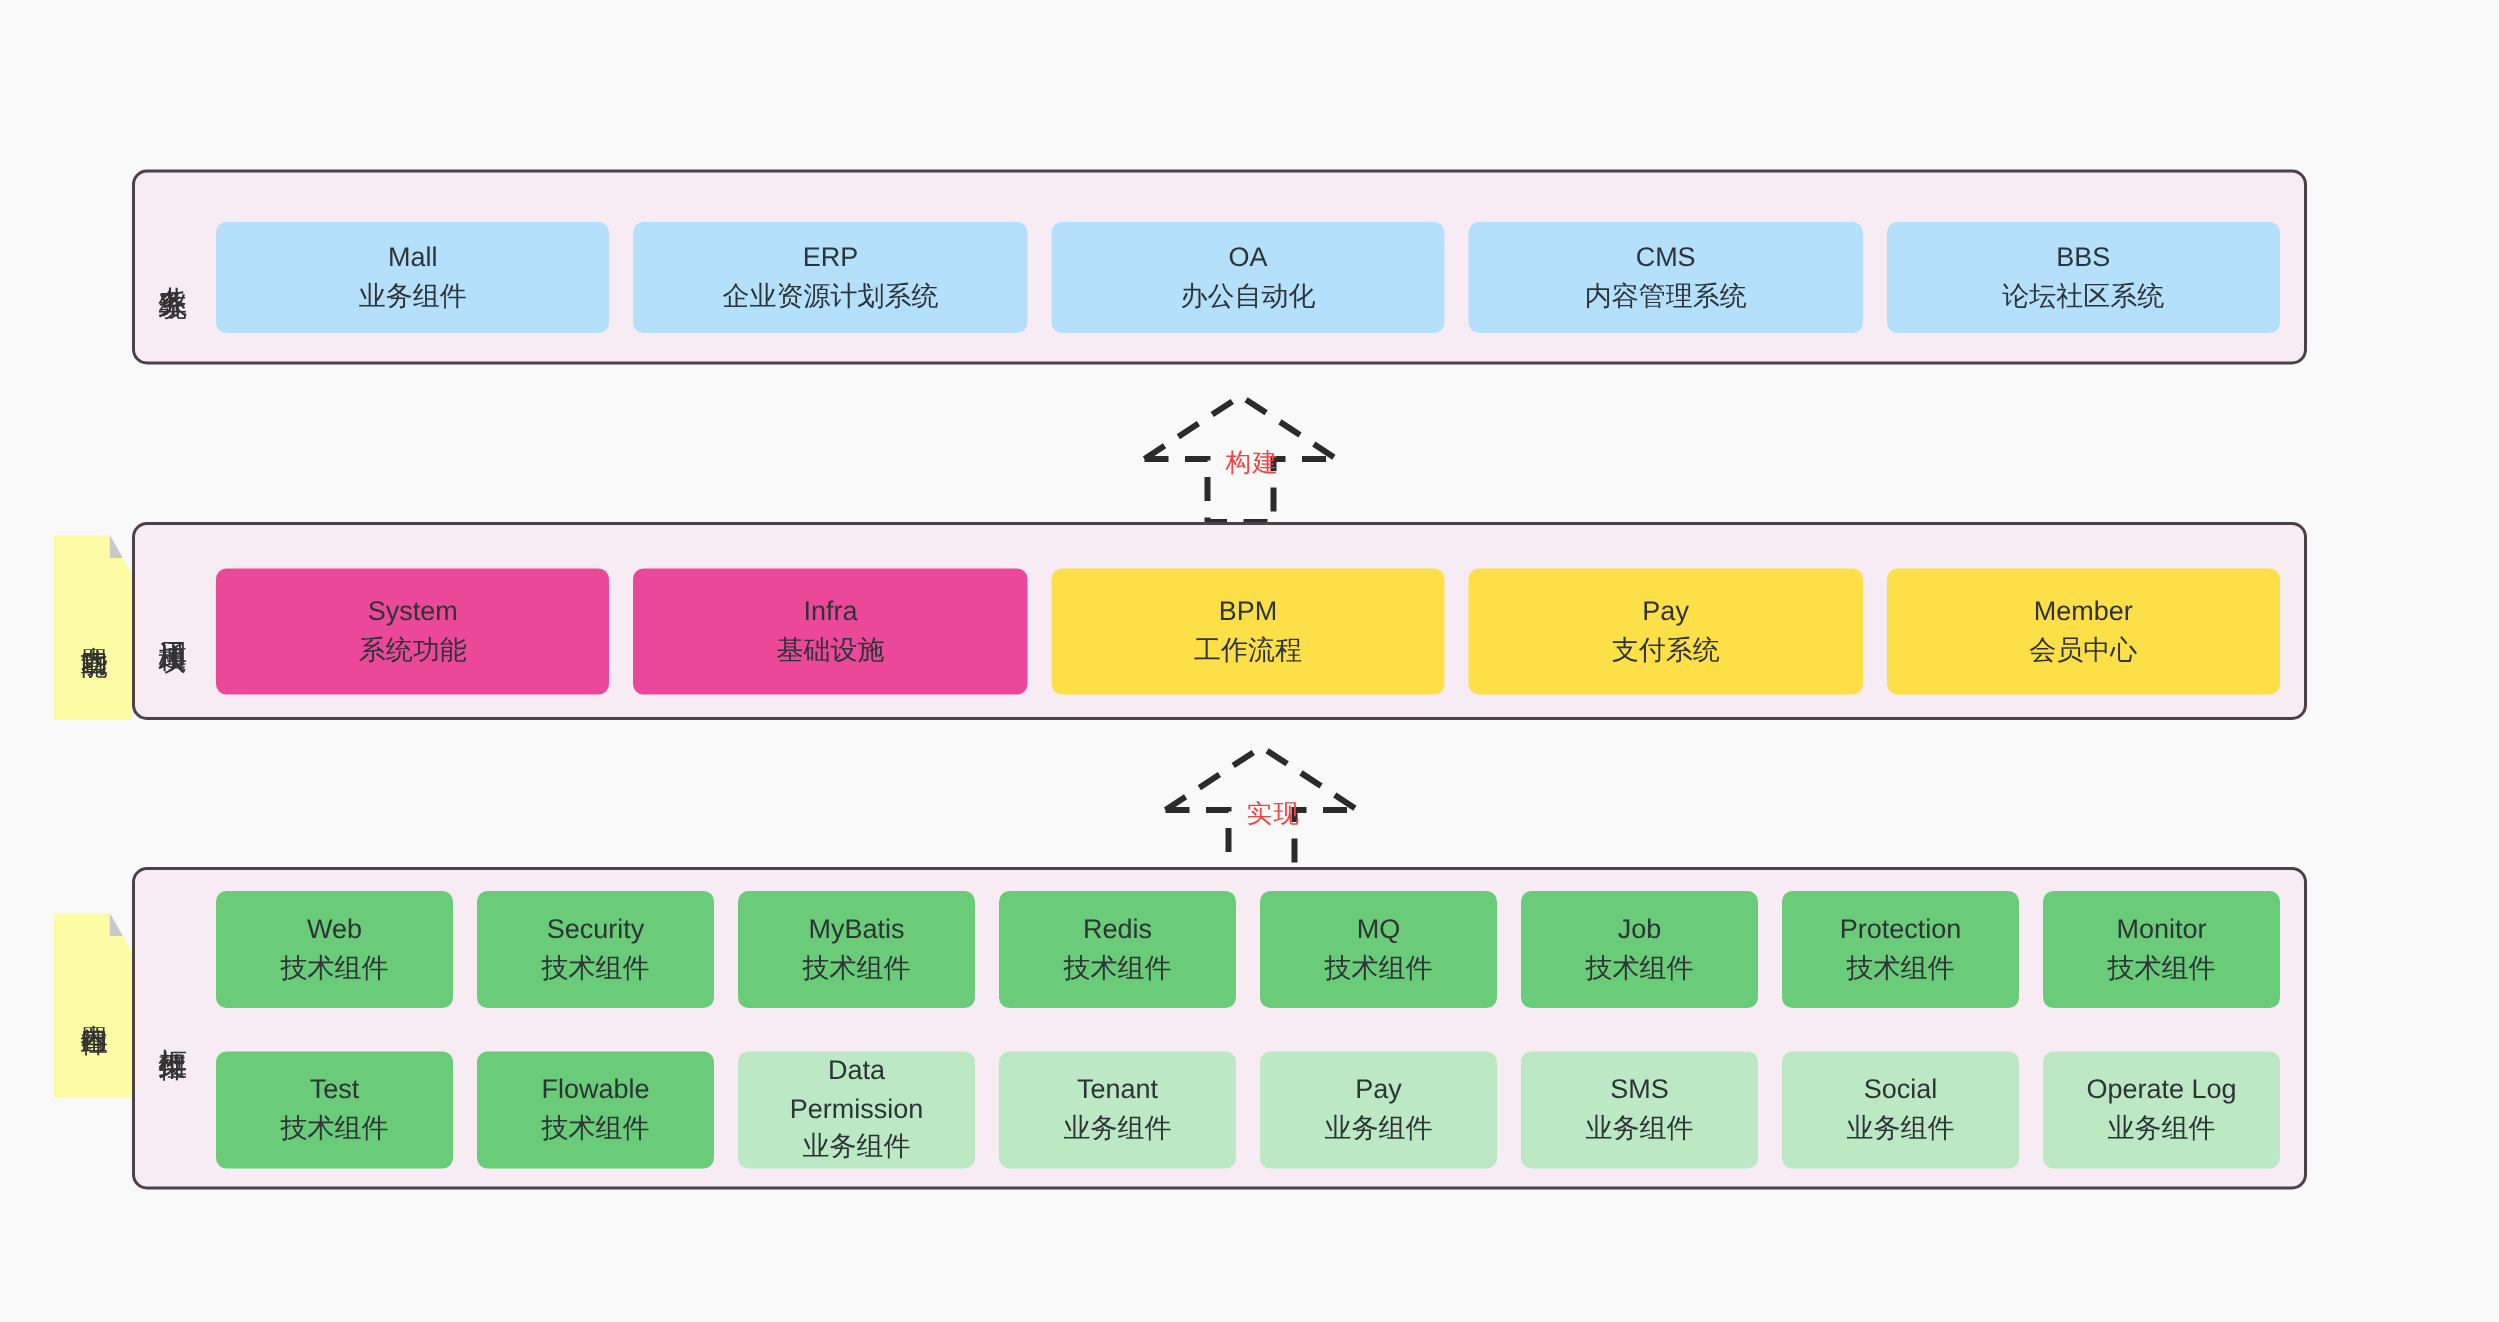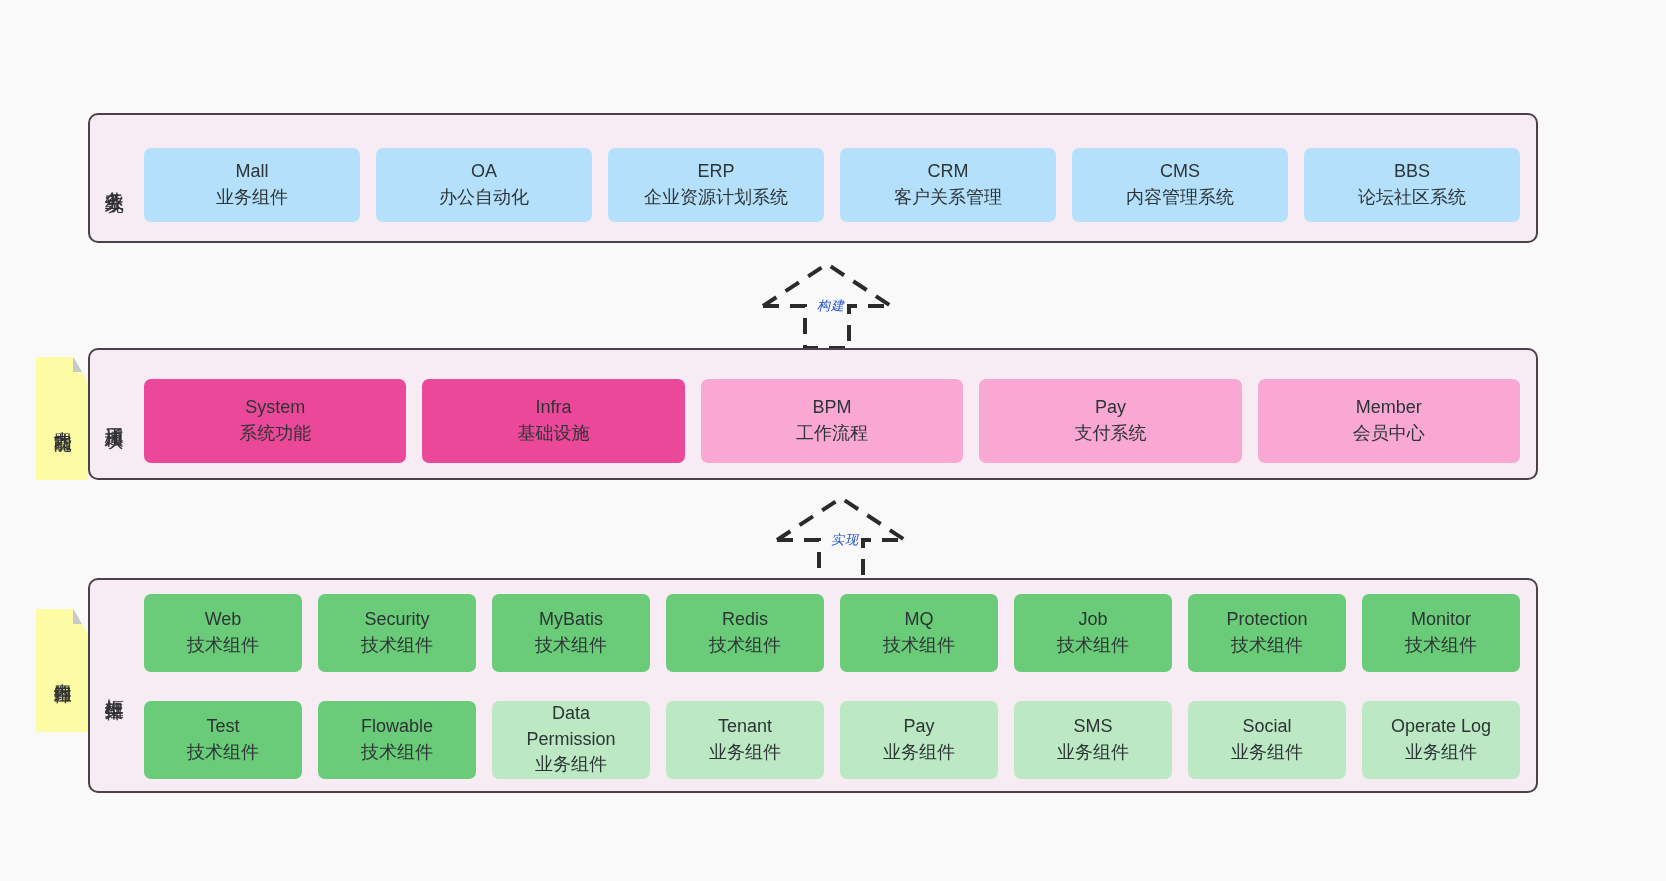--- a/index.html
+++ b/index.html
@@ -73,21 +73,21 @@
     color: #2d3436;
     font-size: 18px;
     line-height: 1.42;
     padding: 4px 6px;
   }
   .card .t1 { white-space: pre-line; }
   .card .t2 { }
 
   .c-blue       { background: #b5e0fb; }
   .c-red        { background: #ec4899; }
-  .c-pink       { background: #f9a8d4; }
+  .c-pink       { background: #fde047; }
   .c-green      { background: #6acb79; }
   .c-greenlight { background: #bce8c4; }
 
   .biz-card  { height: 74px; }
   .mod-card  { height: 84px; }
   .fw-card   { height: 78px; }
 
   
   .note {
     position: absolute;
@@ -115,50 +115,45 @@
     background: #c9c9c9;
     clip-path: polygon(0 0, 100% 100%, 0 100%);
   }
 
   
   .arrow {
     position: absolute;
   }
   .arrow-label {
     position: absolute;
-    font-size: 13px;
-    color: #1d4ed8;
+    font-size: 17px;
+    color: #ef4444;
     letter-spacing: 1px;
     white-space: nowrap;
-    font-style: italic;
   }
 </style>
 </head>
 <body>
 
 <div id="canvas">
 
   <div class="layer" id="layer-business" style="left:88px; top:113px; width:1450px; height:130px;">
     <div class="layer-title">业务系统</div>
     <div class="layer-body">
       <div class="card biz-card c-blue">
         <span class="t1">Mall</span>
         <span class="t2">业务组件</span>
       </div>
       <div class="card biz-card c-blue">
+        <span class="t1">ERP</span>
+        <span class="t2">企业资源计划系统</span>
+      </div>
+      <div class="card biz-card c-blue">
         <span class="t1">OA</span>
         <span class="t2">办公自动化</span>
-      </div>
-      <div class="card biz-card c-blue">
-        <span class="t1">ERP</span>
-        <span class="t2">企业资源计划系统</span>
-      </div>
-      <div class="card biz-card c-blue">
-        <span class="t1">CRM</span>
-        <span class="t2">客户关系管理</span>
       </div>
       <div class="card biz-card c-blue">
         <span class="t1">CMS</span>
         <span class="t2">内容管理系统</span>
       </div>
       <div class="card biz-card c-blue">
         <span class="t1">BBS</span>
         <span class="t2">论坛社区系统</span>
       </div>
     </div>

